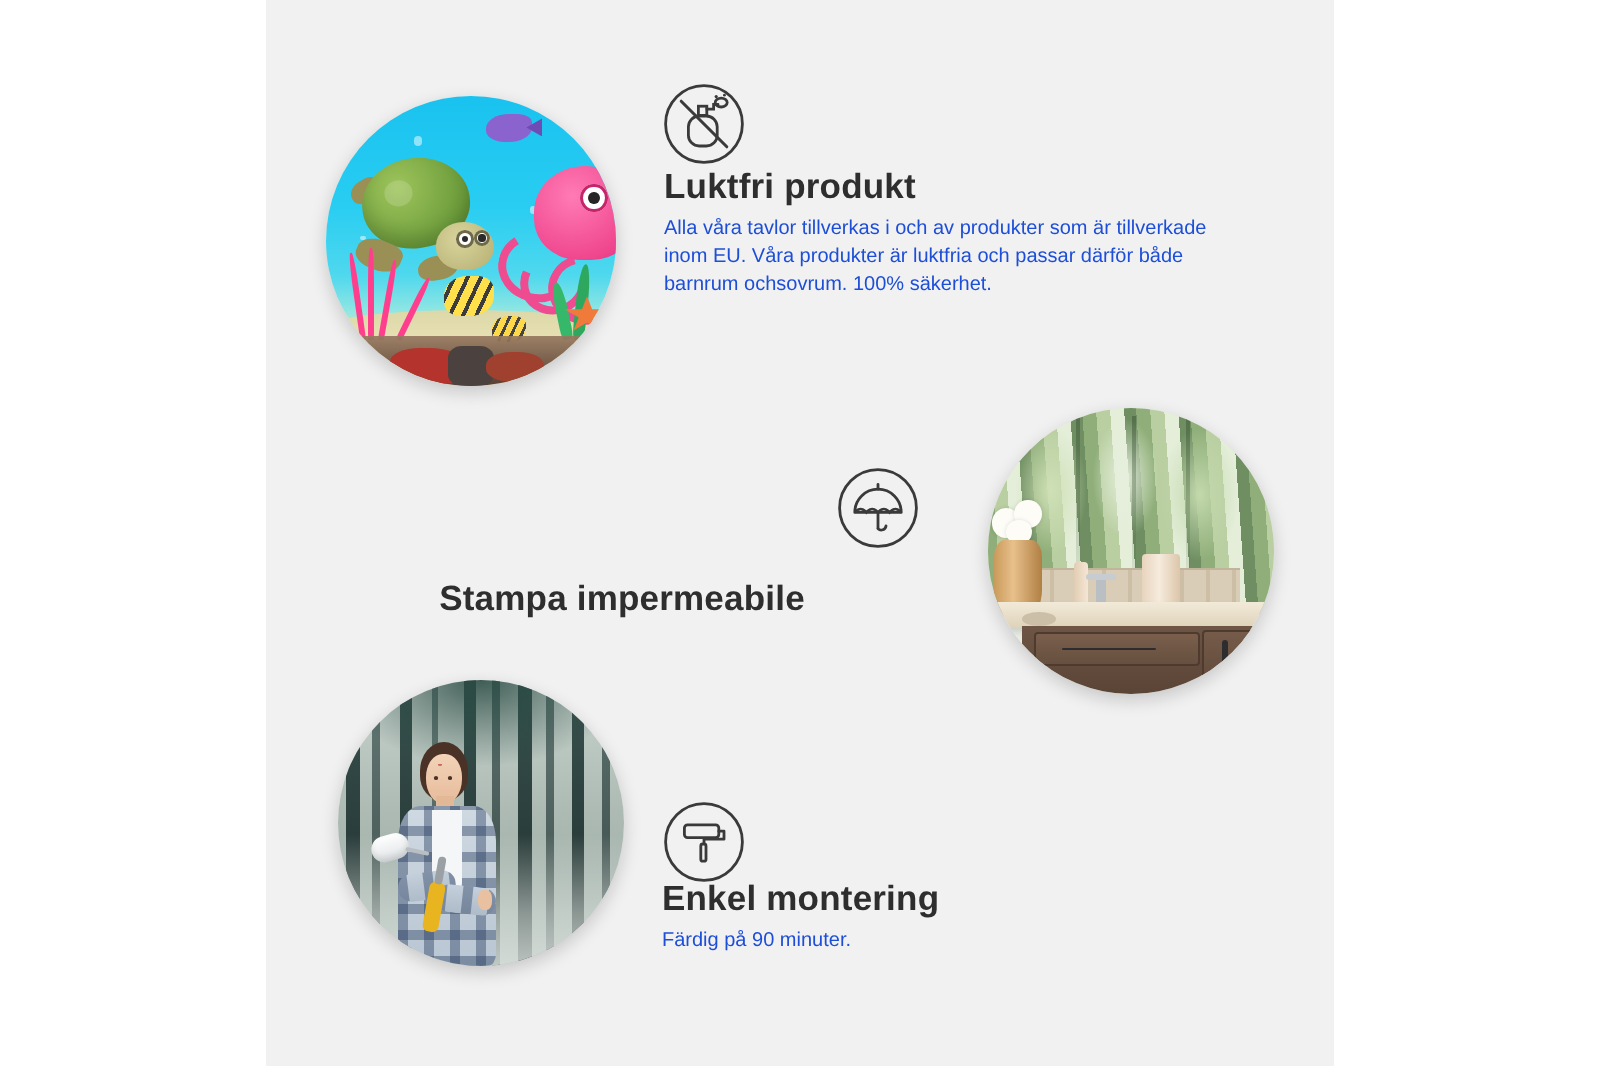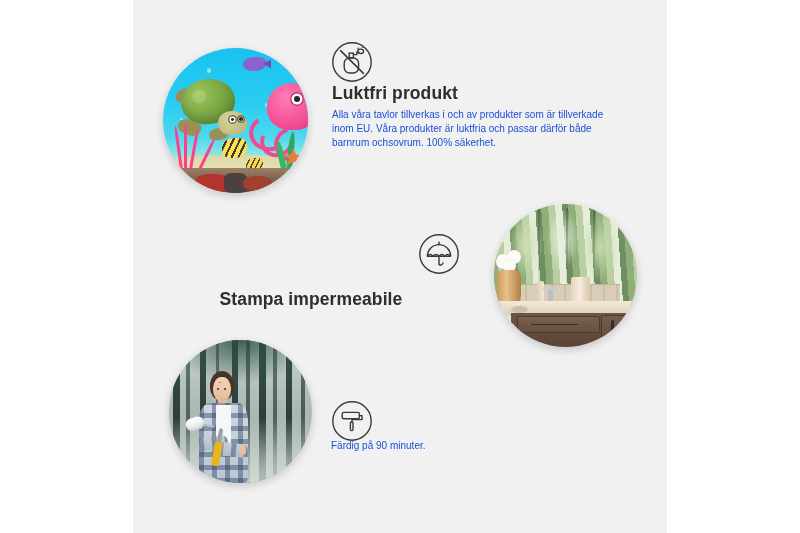--- a/index.html
+++ b/index.html
@@ -552,17 +552,18 @@
     <div class="icon-badge" style="left:331px; top:400px;">
       <svg viewBox="0 0 42 42" aria-hidden="true">
         <circle cx="21" cy="21" r="19.2" fill="none" stroke="#3a3a3a" stroke-width="1.4"></circle>
         <rect x="11.2" y="12.4" width="17.2" height="6.4" rx="1.6" fill="none" stroke="#3a3a3a" stroke-width="1.4"></rect>
         <path d="M28.4 15.6 h2.6 v4.0 h-10.0 v2.2" fill="none" stroke="#3a3a3a" stroke-width="1.4" stroke-linejoin="round" stroke-linecap="round"></path>
         <rect x="19.4" y="22.0" width="2.6" height="8.6" rx="1.0" fill="none" stroke="#3a3a3a" stroke-width="1.4"></rect>
       </svg>
     </div>
 
     <div class="feature-text" style="left:331px; top:439px; width:290px; text-align:left;">
+      <h2 class="feat-title">Enkel montering</h2>
       <p class="feat-desc">Färdig på 90 minuter.</p>
     </div>
   </div>
 
 </div>
 
 </body></html>

